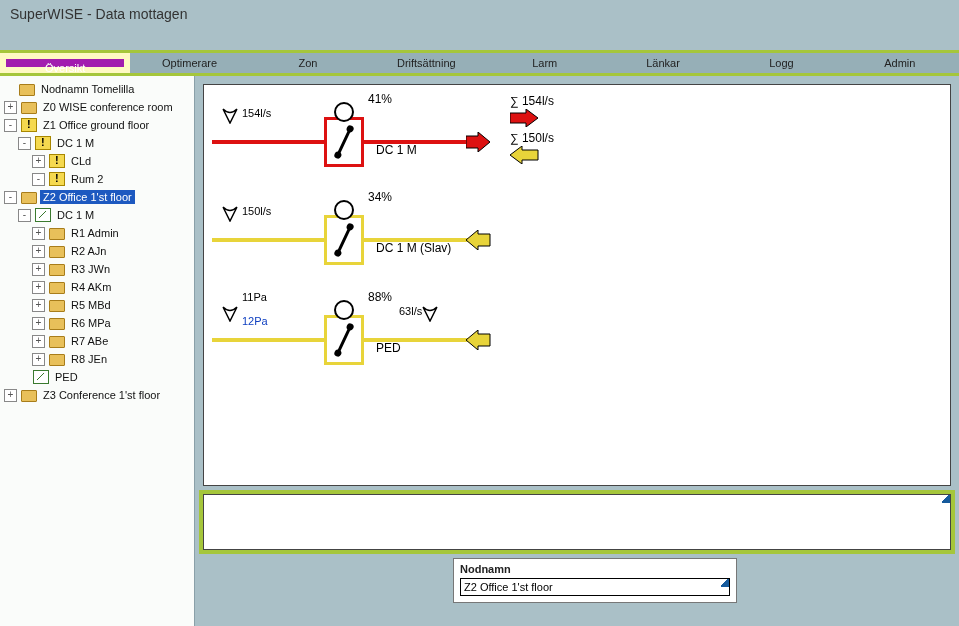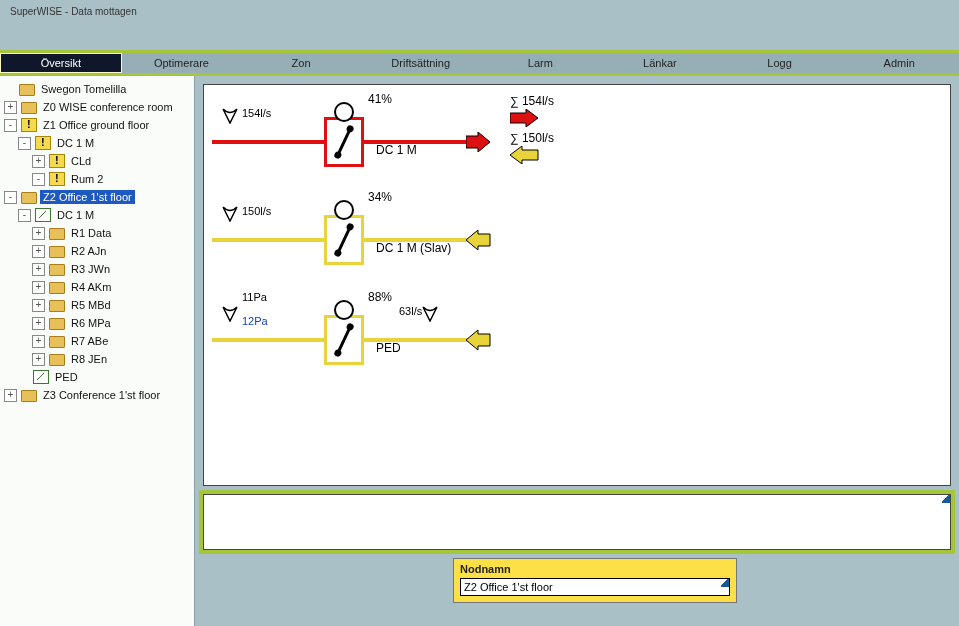--- a/index.html
+++ b/index.html
@@ -1,25 +1,25 @@
 <!DOCTYPE html>
 <html><head>
 <meta charset="utf-8">
 <style>
   html,body{margin:0;padding:0;font-family:Arial,Helvetica,sans-serif;font-size:12px;color:#000;background:#fff}
   .app{width:959px;height:626px;position:relative;background:#aac0c7;border-bottom:3px solid #a5c63b}
   
   .hdr{height:46px;background:#aac0c7;padding:4px 10px 0 10px;display:flex;justify-content:space-between;align-items:flex-start}
   .logo{font-size:32px;font-weight:bold;color:#009fb8;font-style:italic;letter-spacing:-1px;line-height:1}
   .logo .tick{color:#a5c63b;font-style:normal}
-  .status{font-size:10px;color:#333;padding-top:2px}
+  .status{font-size:14px;color:#333;padding-top:2px}
   
   .navwrap{border-top:3px solid #a5c63b;border-bottom:3px solid #a5c63b;background:#96afb7;height:20px;display:flex}
   .nav-item{flex:1;text-align:center;line-height:20px;font-size:11px;color:#222;cursor:pointer}
-  .nav-item.sel{background:#0f172a;color:#fff;border:1px solid #fef9c3;box-sizing:border-box;line-height:18px}
+  .nav-item.sel{background:#a21caf;color:#fff;border:6px solid #fef9c3;box-sizing:border-box;line-height:18px}
   
   .body{display:flex;height:554px}
   .side{width:194px;background:#fafcfa;border-right:1px solid #8aa0a8;overflow-y:auto;position:relative}
   .tree{padding:4px 0 4px 4px}
   .row{display:flex;align-items:center;height:18px;white-space:nowrap;cursor:pointer}
   .exp{width:11px;height:11px;border:1px solid #888;display:inline-flex;align-items:center;justify-content:center;font-size:10px;line-height:1;margin-right:2px;background:#fff;color:#555}
   .exp.blank{border:none;background:transparent}
   .ico{width:16px;height:14px;margin:0 3px 0 2px;display:inline-block;vertical-align:middle}
   .ico.folder{background:#e8c05a;border:1px solid #a87d1a;border-radius:1px;box-sizing:border-box;height:12px;margin-top:1px}
   .ico.warn{background:#f5d94f;border:1px solid #a88700;position:relative;box-sizing:border-box;height:14px}
@@ -44,21 +44,21 @@
   .damper{position:absolute;width:40px;height:50px;border:3px solid;box-sizing:border-box;background:#fff}
   .damper.red{border-color:#d11;background:#fff}
   .damper.ylw{border-color:#e8d43a;background:#fff}
   .damper .knob{position:absolute;left:50%;top:-18px;transform:translateX(-50%);width:16px;height:16px;border:2px solid #000;border-radius:50%;background:#fff}
   .damper .flap{position:absolute;left:50%;top:50%;width:30px;height:3px;background:#000;transform:translate(-50%,-50%) rotate(-65deg);border-radius:2px}
   .damper .flap::before,.damper .flap::after{content:"";position:absolute;width:7px;height:7px;background:#000;border-radius:50%}
   .damper .flap::before{left:-3px;top:-2px}
   .damper .flap::after{right:-3px;top:-2px}
   .dlabel{position:absolute;font-size:12px;color:#000}
   
-  .nodpanel{width:270px;margin-left:250px;background:#fde047;border:1px solid #777;padding:4px 6px 6px 6px}
+  .nodpanel{width:270px;margin-left:250px;background:#ffffff;border:1px solid #777;padding:4px 6px 6px 6px}
   .nodpanel .ttl{font-size:11px;font-weight:bold;color:#222;margin-bottom:3px}
   .nodpanel input{width:100%;box-sizing:border-box;border:1px solid #000;font-size:11px;padding:2px 3px;background:#fff}
   
   .notes,.nodpanel input{background-image:linear-gradient(135deg,transparent 0,transparent calc(100% - 7px),#165a9c calc(100% - 7px));background-repeat:no-repeat;background-position:right top;background-size:8px 8px}
 </style>
 </head>
 <body>
 
 <div class="app">
   <div class="hdr">
@@ -75,21 +75,21 @@
       <div class="nav-item">Logg</div>
       <div class="nav-item">Admin</div>
     </div>
 
   <div class="body">
     <div class="side">
       <div class="tree" id="tree">
           <div class="row ind0">
             <span class="exp blank"></span>
             <span class="ico folder"></span>
-            <span class="lbl">Swegon Tomelilla</span>
+            <span class="lbl">Nodnamn Tomelilla</span>
           </div>
           <div class="row ind0">
             <span class="exp">+</span>
             <span class="ico folder"></span>
             <span class="lbl">Z0 WISE conference room</span>
           </div>
           <div class="row ind0">
             <span class="exp">-</span>
             <span class="ico warn"></span>
             <span class="lbl">Z1 Office ground floor</span>
@@ -115,21 +115,21 @@
             <span class="lbl sel">Z2 Office 1'st floor</span>
           </div>
           <div class="row ind1">
             <span class="exp">-</span>
             <span class="ico ok"></span>
             <span class="lbl">DC 1 M</span>
           </div>
           <div class="row ind2">
             <span class="exp">+</span>
             <span class="ico folder"></span>
-            <span class="lbl">R1 Data</span>
+            <span class="lbl">R1 Admin</span>
           </div>
           <div class="row ind2">
             <span class="exp">+</span>
             <span class="ico folder"></span>
             <span class="lbl">R2 AJn</span>
           </div>
           <div class="row ind2">
             <span class="exp">+</span>
             <span class="ico folder"></span>
             <span class="lbl">R3 JWn</span>

